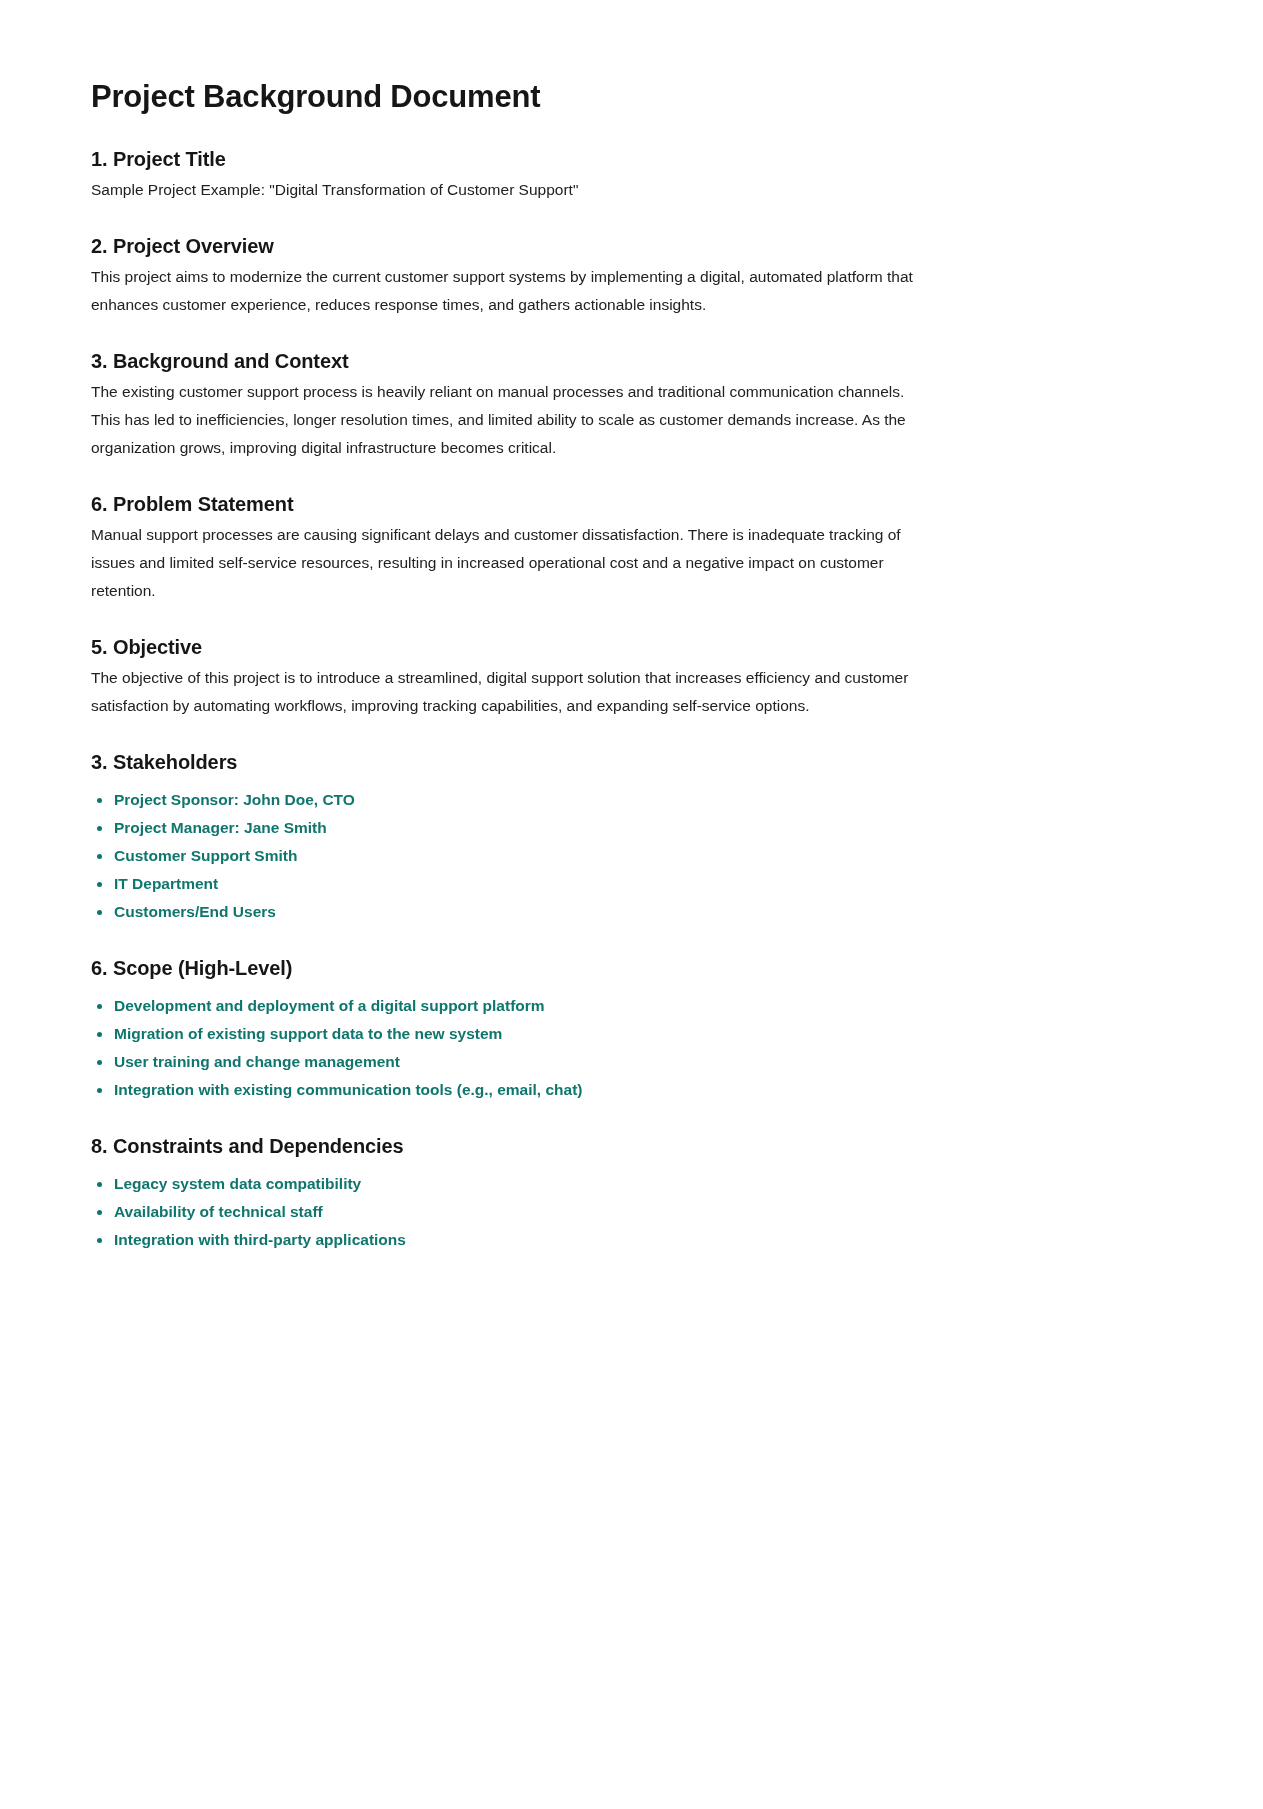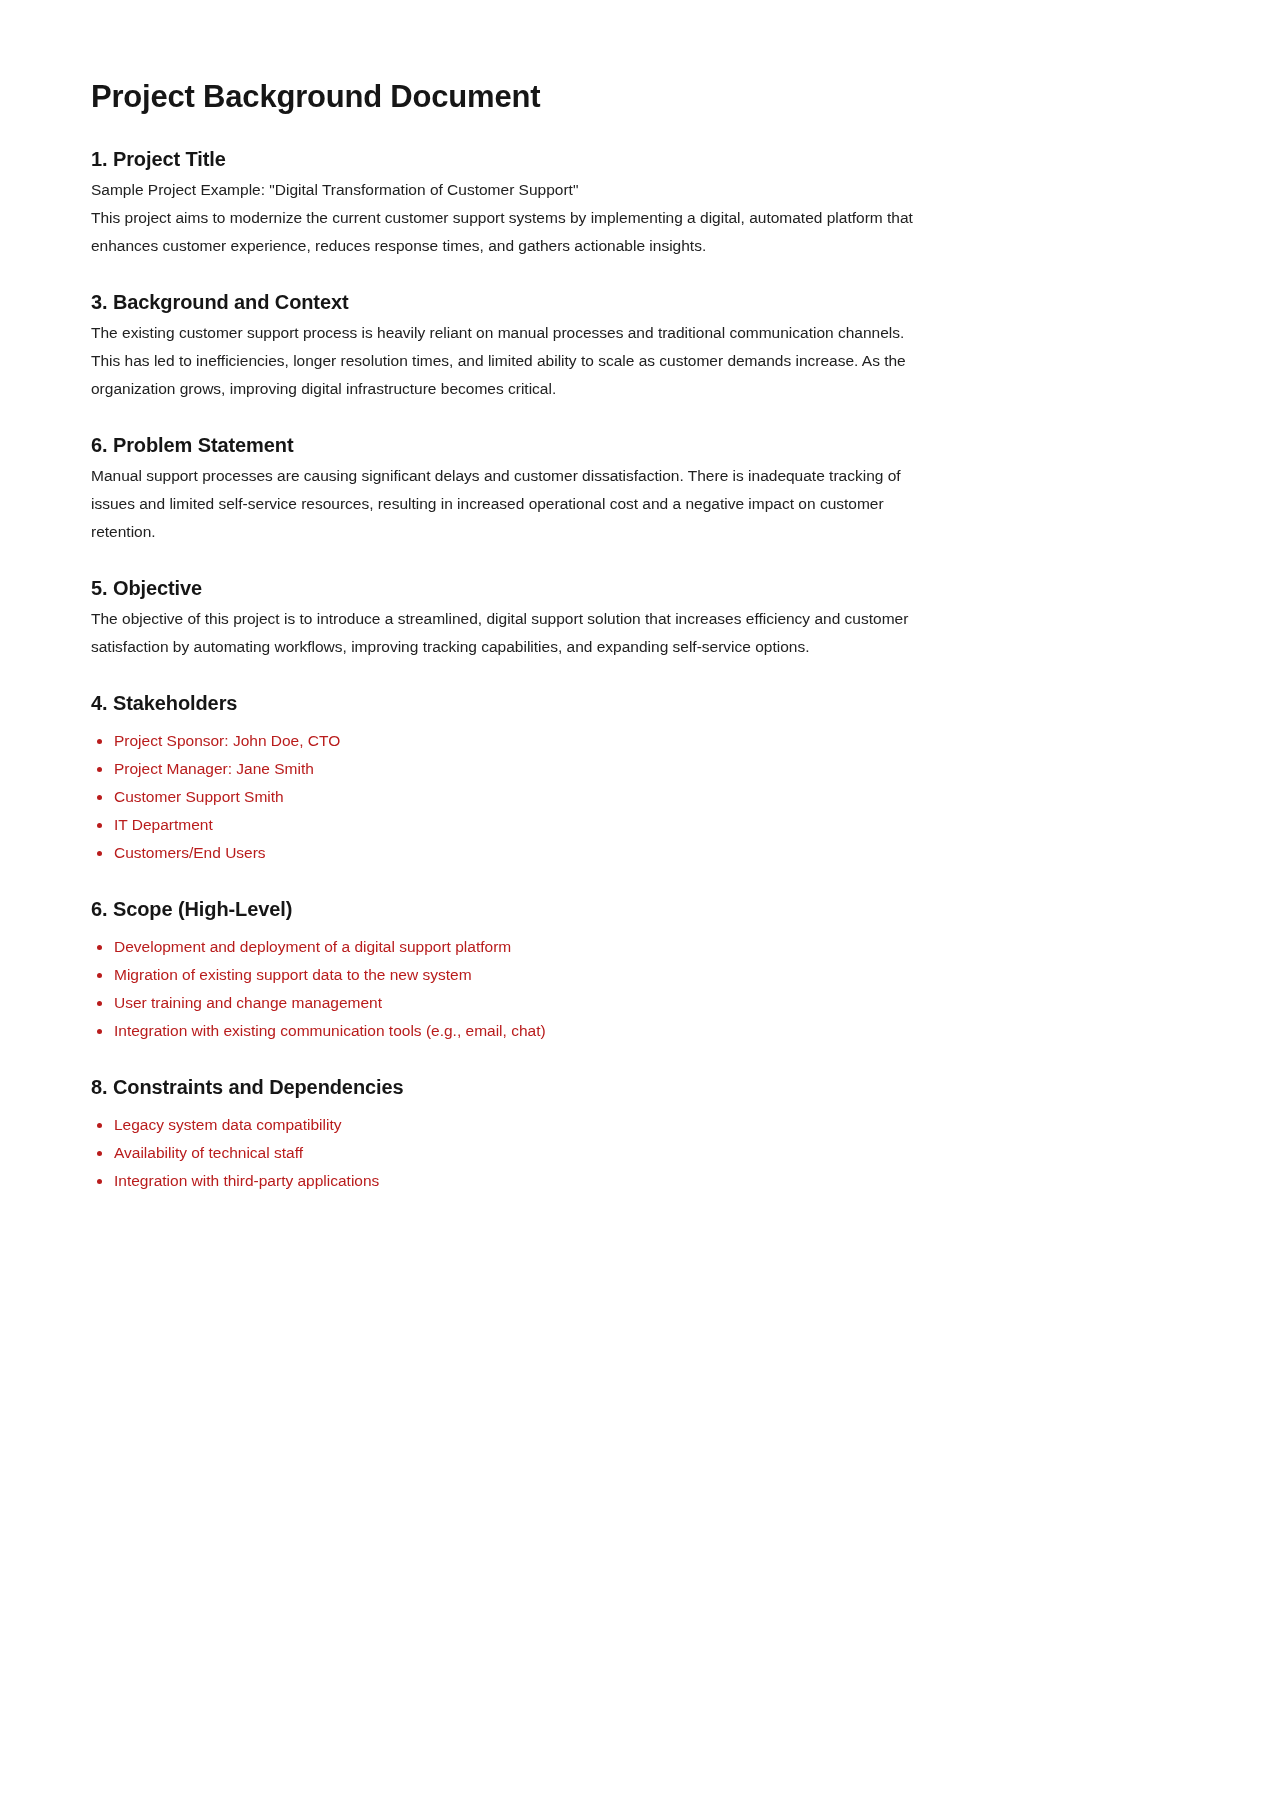--- a/index.html
+++ b/index.html
@@ -41,57 +41,59 @@
     margin: 0;
     color: #212121;
   }
   .doc ul {
     margin: 10px 0 0 0;
     padding: 0 0 0 22px;
   }
   .doc li {
     font-size: 15.5px;
     line-height: 28px;
-    color: #b91c1c;
+    color: #0f766e;
     padding-left: 1px;
+    font-weight: bold;
   }
 </style>
 </head>
 <body>
 
 <main class="doc">
 
   <h1 class="doc-title">Project Background Document</h1>
 
   <section>
     <h2 class="section-heading">1. Project Title</h2>
     <p>Sample Project Example: "Digital Transformation of Customer Support"</p>
   </section>
 
   <section>
+    <h2 class="section-heading">2. Project Overview</h2>
     <p>This project aims to modernize the current customer support systems by implementing a digital, automated platform that enhances customer experience, reduces response times, and gathers actionable insights.</p>
   </section>
 
   <section>
     <h2 class="section-heading">3. Background and Context</h2>
     <p>The existing customer support process is heavily reliant on manual processes and traditional communication channels. This has led to inefficiencies, longer resolution times, and limited ability to scale as customer demands increase. As the organization grows, improving digital infrastructure becomes critical.</p>
   </section>
 
   <section>
     <h2 class="section-heading">6. Problem Statement</h2>
     <p>Manual support processes are causing significant delays and customer dissatisfaction. There is inadequate tracking of issues and limited self-service resources, resulting in increased operational cost and a negative impact on customer retention.</p>
   </section>
 
   <section>
     <h2 class="section-heading">5. Objective</h2>
     <p>The objective of this project is to introduce a streamlined, digital support solution that increases efficiency and customer satisfaction by automating workflows, improving tracking capabilities, and expanding self-service options.</p>
   </section>
 
   <section>
-    <h2 class="section-heading">4. Stakeholders</h2>
+    <h2 class="section-heading">3. Stakeholders</h2>
     <ul>
       <li>Project Sponsor: John Doe, CTO</li>
       <li>Project Manager: Jane Smith</li>
       <li>Customer Support Smith</li>
       <li>IT Department</li>
       <li>Customers/End Users</li>
     </ul>
   </section>
 
   <section>

